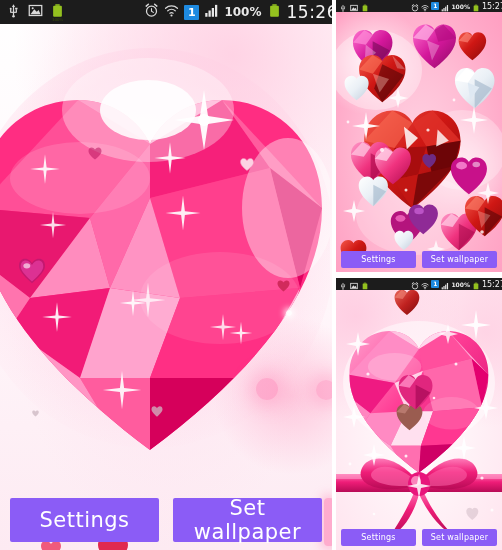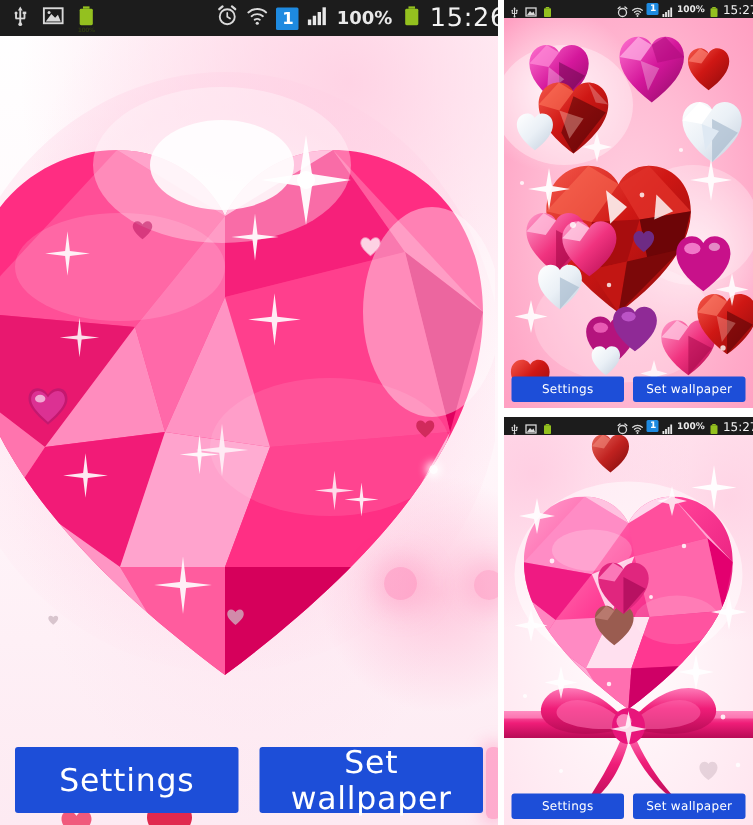--- a/index.html
+++ b/index.html
@@ -75,21 +75,21 @@
   .spark{position:absolute;border-radius:50%;background:#fff;
          box-shadow:0 0 6px 2px rgba(255,255,255,.95);pointer-events:none;}
   .star{position:absolute;pointer-events:none;}
 
   
   .btnbar{position:absolute;left:0;right:0;bottom:0;display:flex;
           justify-content:space-around;align-items:center;z-index:30;}
   .panel-main .btnbar{height:60px;padding:0 10px;gap:14px;}
   .panel-tr .btnbar,.panel-br .btnbar{height:26px;padding:0 5px;gap:6px;}
 
-  .wbtn{background:#1d4ed8;color:#ffffff;text-align:center;
+  .wbtn{background:#8b5cf6;color:#ffffff;text-align:center;
         font-family:"DejaVu Sans",sans-serif;
         border:none;border-radius:2px;box-sizing:border-box;
         display:flex;align-items:center;justify-content:center;cursor:pointer;}
   .panel-main .wbtn{flex:1;height:44px;font-size:21px;letter-spacing:.5px;}
   .panel-tr .wbtn,.panel-br .wbtn{flex:1;height:17px;font-size:8px;letter-spacing:.2px;}
 
   
   .heartwrap{position:absolute;}
 
   .smallheart{position:absolute;}

